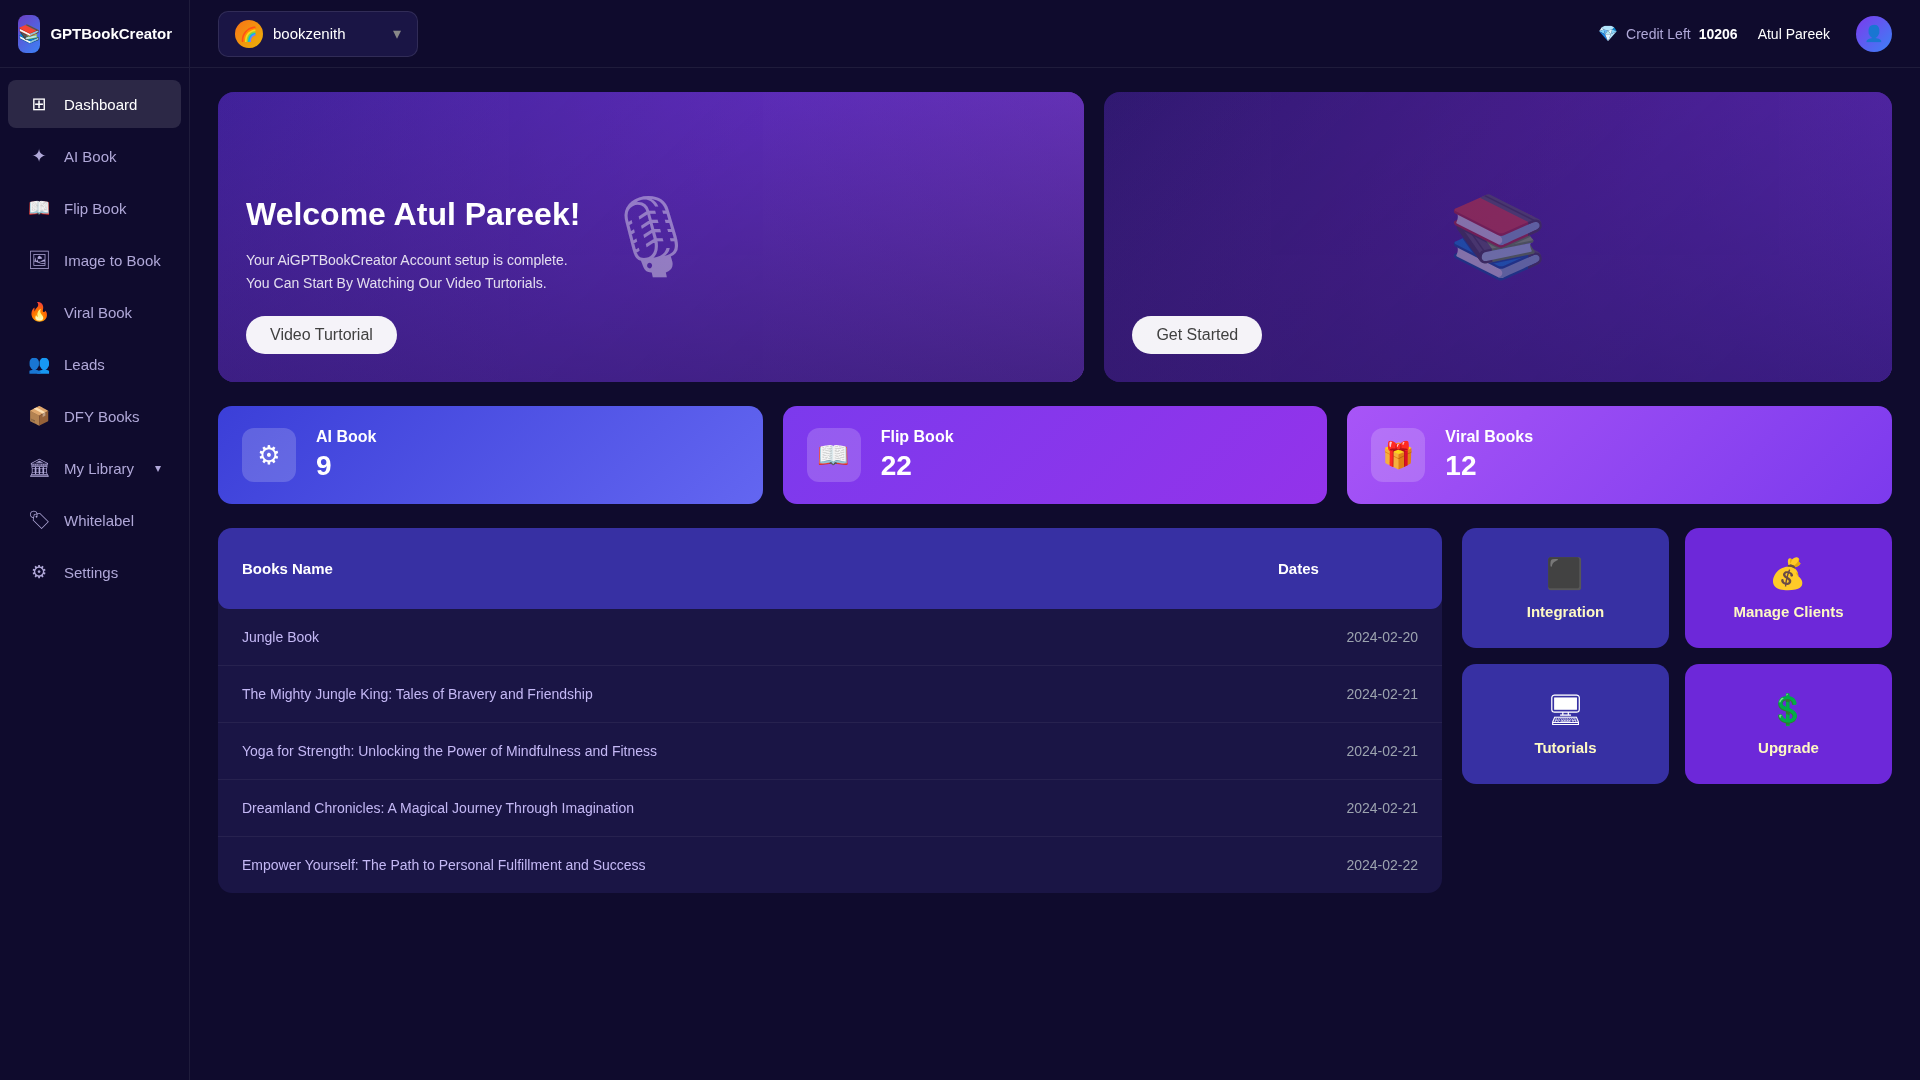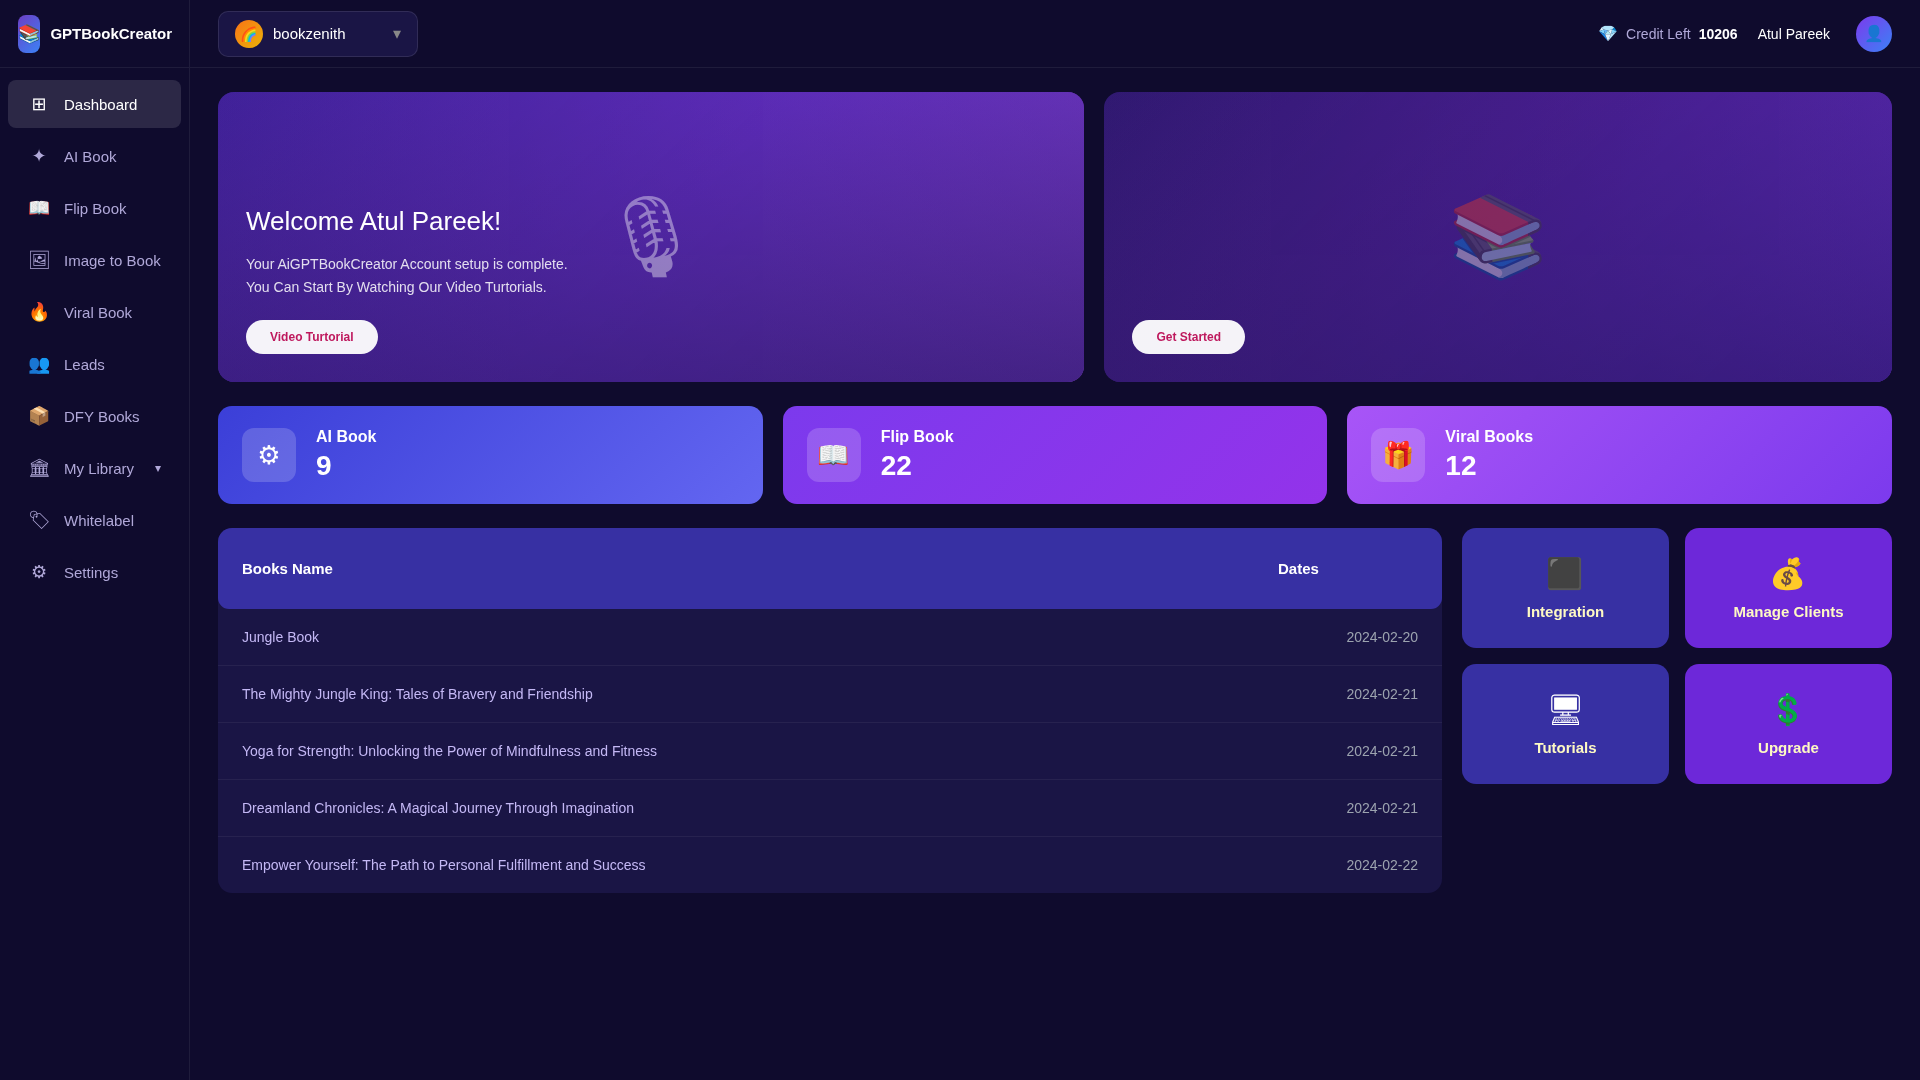--- a/index.html
+++ b/index.html
@@ -101,26 +101,26 @@
     }
     .person-silhouette {
       width: 100%; height: 100%;
       background: linear-gradient(135deg, rgba(120,60,200,0.5), rgba(60,30,140,0.8));
       display: flex; align-items: center; justify-content: center;
       font-size: 80px; opacity: 0.4;
     }
     .banner-content {
       position: relative; z-index: 2; padding: 28px; width: 100%;
     }
-    .banner-title { font-size: 26px; font-weight: 400; margin-bottom: 14px; line-height: 1.3; }
+    .banner-title { font-size: 32px; font-weight: 700; margin-bottom: 14px; line-height: 1.3; }
     .banner-subtitle { font-size: 14px; color: rgba(255,255,255,0.85); margin-bottom: 22px; line-height: 1.6; }
     .banner-btn {
-      background: rgba(255,255,255,0.95); color: #be185d;
+      background: rgba(255,255,255,0.95); color: #404040;
       border: none; border-radius: 24px; padding: 10px 24px;
-      font-size: 12px; font-weight: 700; cursor: pointer;
+      font-size: 16px; font-weight: 400; cursor: pointer;
       display: inline-block;
     }
 
     
     .stats-row { display: flex; gap: 20px; margin-bottom: 24px; }
     .stat-card {
       flex: 1; border-radius: 14px; padding: 22px 24px;
       display: flex; align-items: center; gap: 20px;
     }
     .stat-card-blue { background: linear-gradient(135deg, #3b3fd8, #6366f1); }

